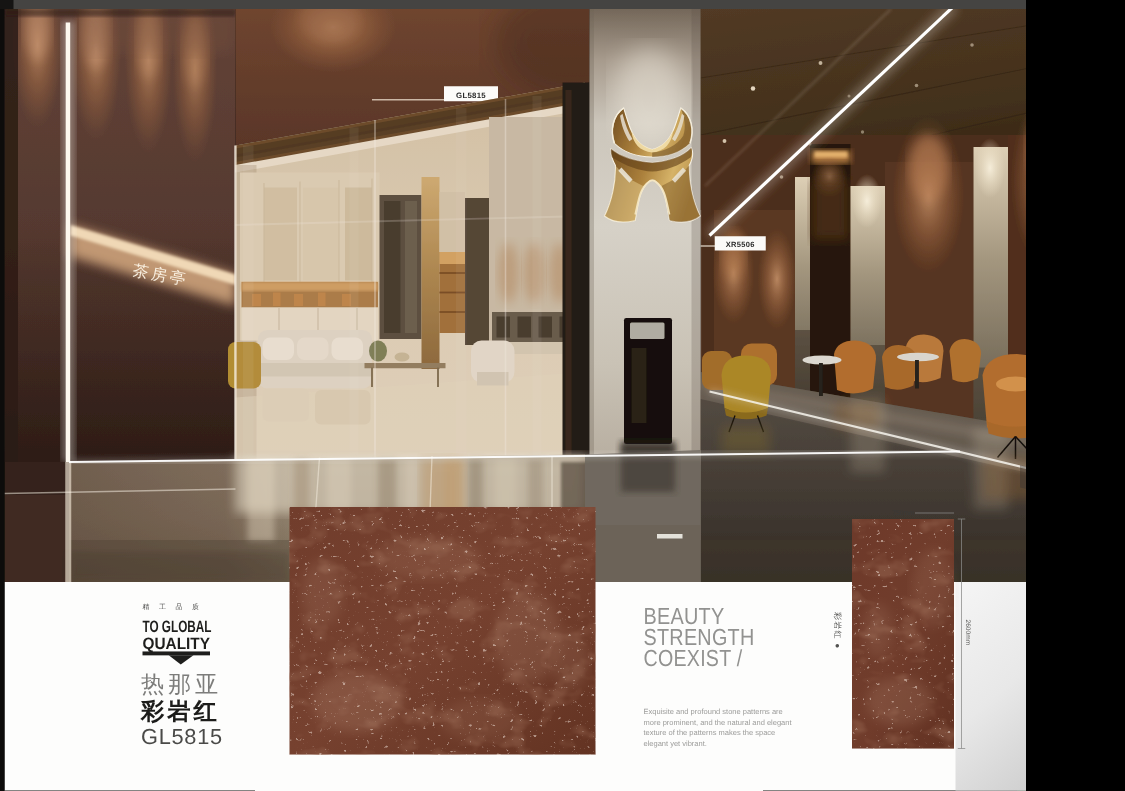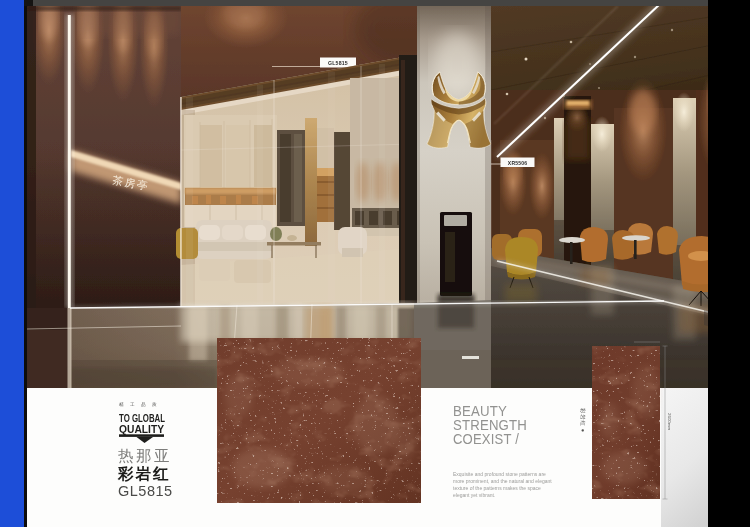--- a/index.html
+++ b/index.html
@@ -1,15 +1,15 @@
 <!DOCTYPE html>
 <html><head><meta charset="utf-8">
 <style>
 html,body{margin:0;padding:0;background:#000;}
-#page{position:relative;width:684px;height:527px;overflow:hidden;background:#1d4ed8;font-family:"Liberation Sans",sans-serif;padding-left:24px;}
+#page{position:relative;width:684px;height:527px;overflow:hidden;background:#22c55e;font-family:"Liberation Sans",sans-serif;}
 </style></head>
 <body>
 <div id="page">
 <svg width="750" height="527" viewBox="0 0 750 527">
 <defs>
 <filter id="speck" x="0" y="0" width="100%" height="100%">
   <feTurbulence type="fractalNoise" baseFrequency="0.32 0.4" numOctaves="3" seed="7"></feTurbulence>
   <feColorMatrix type="matrix" values="0 0 0 0 0.93  0 0 0 0 0.82  0 0 0 0 0.75  0 0 0 10 -7.1"></feColorMatrix>
 </filter>
 <filter id="speck2" x="0" y="0" width="100%" height="100%">

